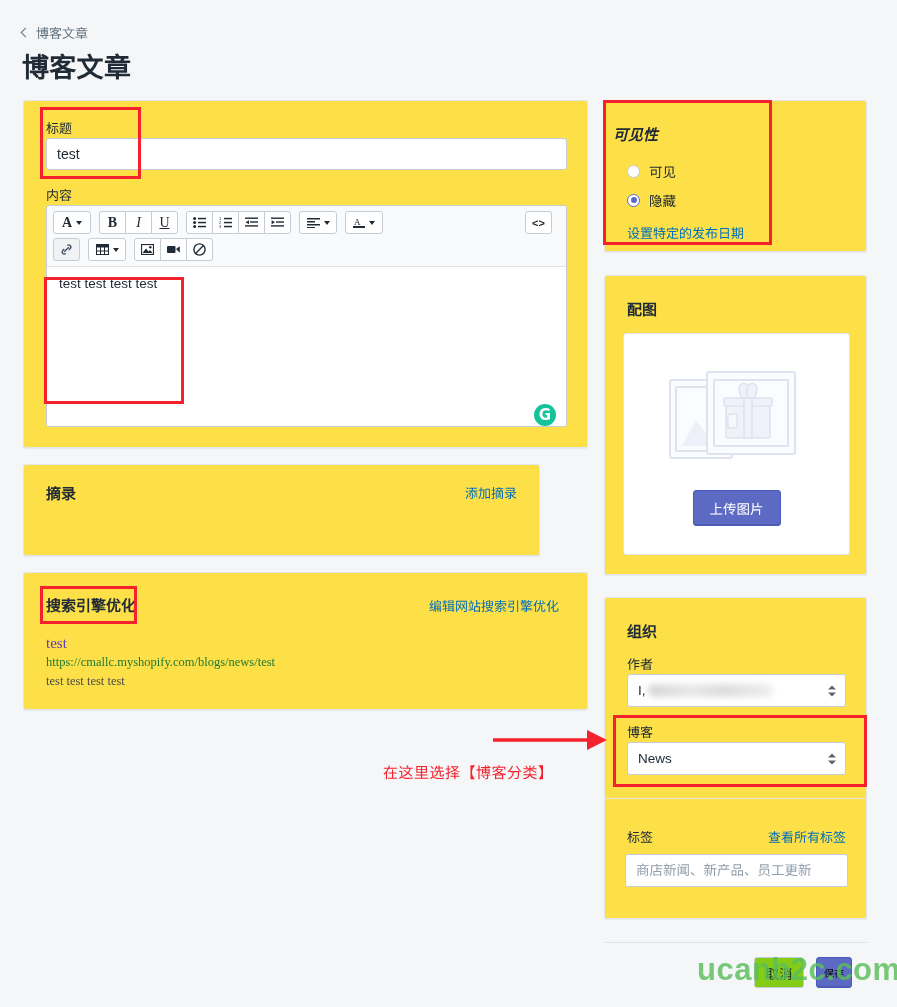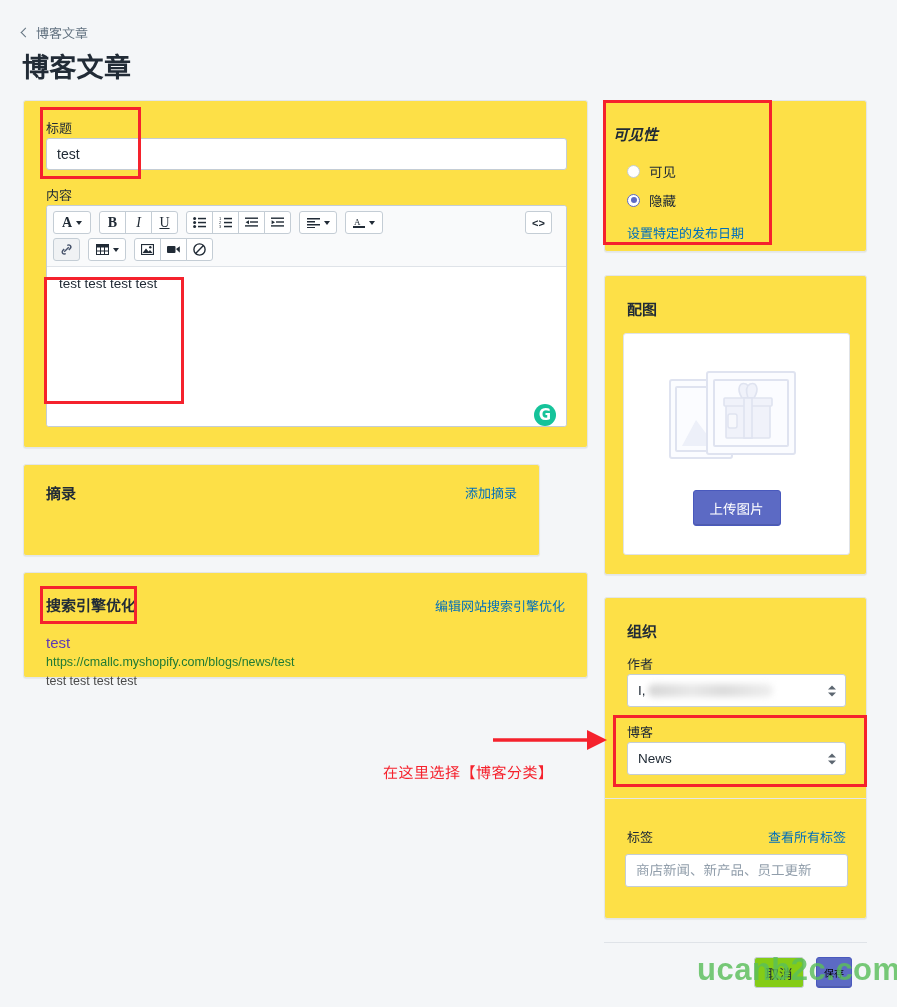--- a/index.html
+++ b/index.html
@@ -35,21 +35,21 @@
     border: 1px solid #e3e6e8; border-radius: 3px;
     box-shadow: 0 1px 1px rgba(22,29,37,.06);
   }
   .card-title { font-size: 15px; font-weight: bold; color: #212b36; }
   .field-label { font-size: 13px; color: #212b36; }
   .link { color: #006fbb; font-size: 13px; cursor: pointer; }
 
   
   #card-main   { left: 23px;  top: 100px; width: 565px; height: 348px; }
   #card-excerpt{ left: 23px;  top: 464px; width: 517px; height: 92px;  }
-  #card-seo    { left: 23px;  top: 572px; width: 565px; height: 106px; }
+  #card-seo    { left: 23px;  top: 572px; width: 565px; height: 138px; font-family: Liberation Serif, serif; }
 
   .title-label { position: absolute; left: 22px; top: 17px; }
   .title-input {
     position: absolute; left: 22px; top: 37px; width: 521px; height: 32px;
     border: 1px solid #c4cdd5; border-radius: 3px; background: #fff;
     padding: 0 10px; font-size: 14px; color: #212b36;
     font-family: inherit; outline: none;
   }
   .content-label { position: absolute; left: 22px; top: 84px; }
 
@@ -90,21 +90,21 @@
     display: flex; align-items: center; justify-content: center;
     font-size: 15px; font-weight: bold; cursor: pointer;
     font-family: "DejaVu Sans", sans-serif; line-height: 1;
   }
 
   .ex-title { position: absolute; left: 22px; top: 17px; }
   .ex-link  { position: absolute; right: 22px; top: 18px; }
   .ex-desc  { position: absolute; left: 22px; top: 50px; font-size: 13.5px; color: #212b36; }
 
   .seo-title { position: absolute; left: 22px; top: 21px; }
-  .seo-link  { position: absolute; right: 22px; top: 23px; }
+  .seo-link  { position: absolute; right: 28px; top: 23px; }
   .seo-preview { position: absolute; left: 22px; top: 60px; }
   .seo-p-title { font-size: 15px; color: #5f38b6; line-height: 1.35; cursor: pointer; }
   .seo-p-url   { font-size: 12.5px; color: #1f7a34; line-height: 1.5; }
   .seo-p-desc  { font-size: 12.5px; color: #4a4a4a; line-height: 1.5; }
 
   
   #card-visibility { left: 604px; top: 100px; width: 263px; height: 152px; }
   #card-image      { left: 604px; top: 275px; width: 263px; height: 300px; }
   #card-org        { left: 604px; top: 597px; width: 263px; height: 322px; }
 

